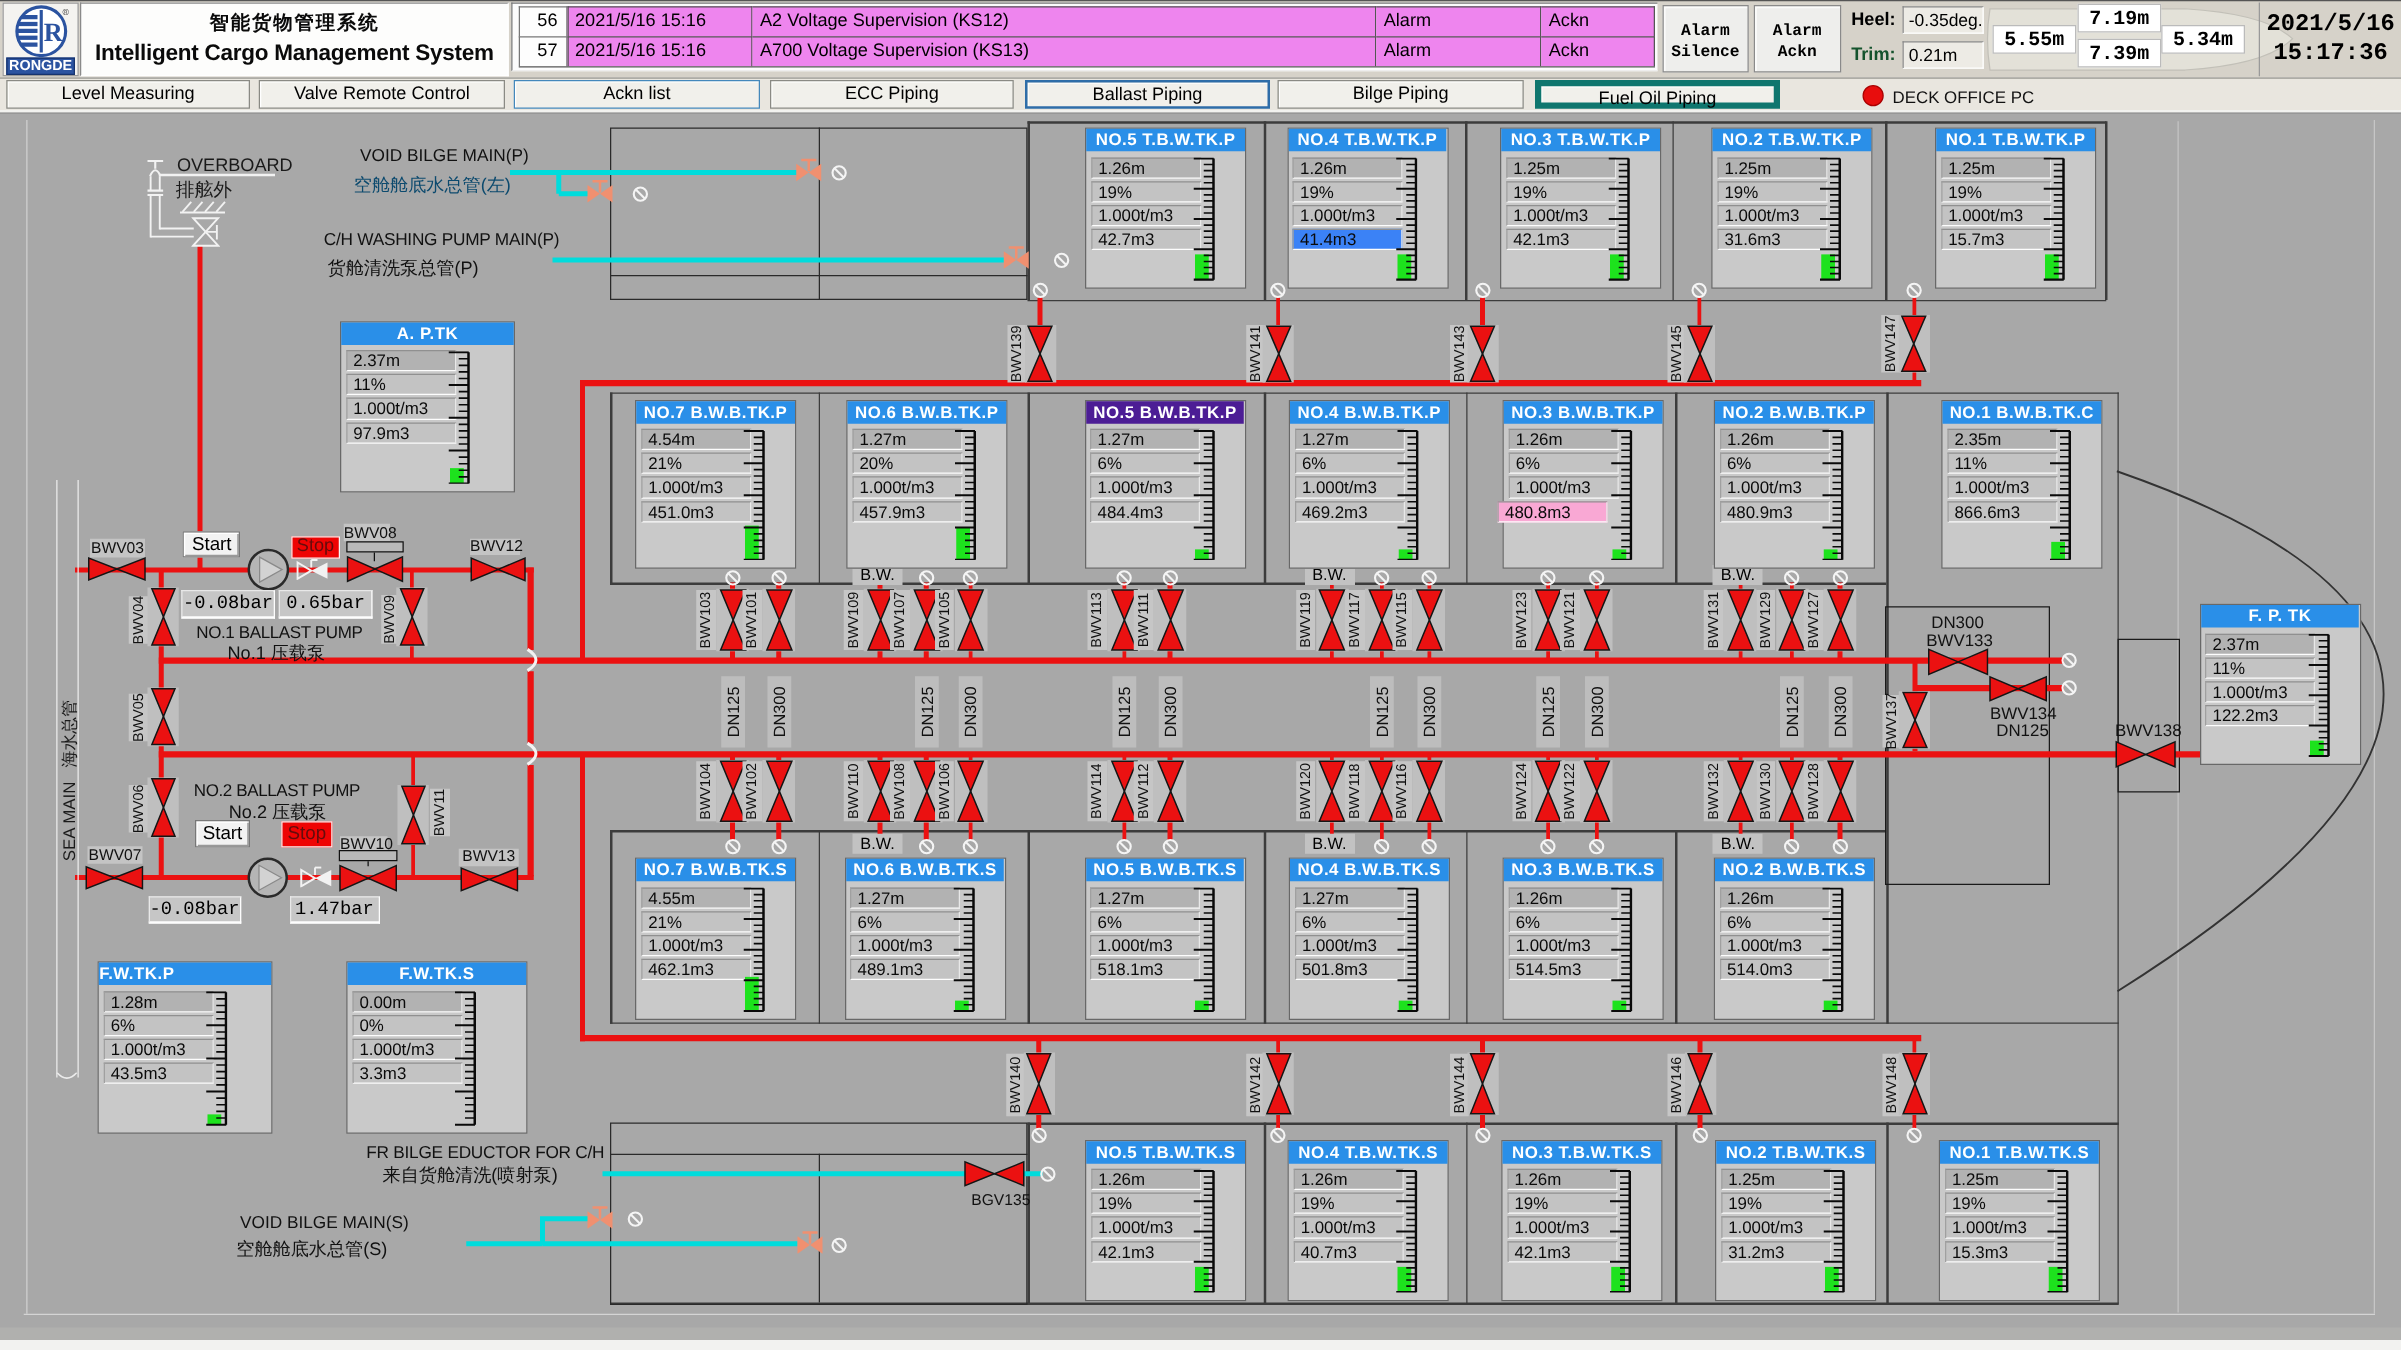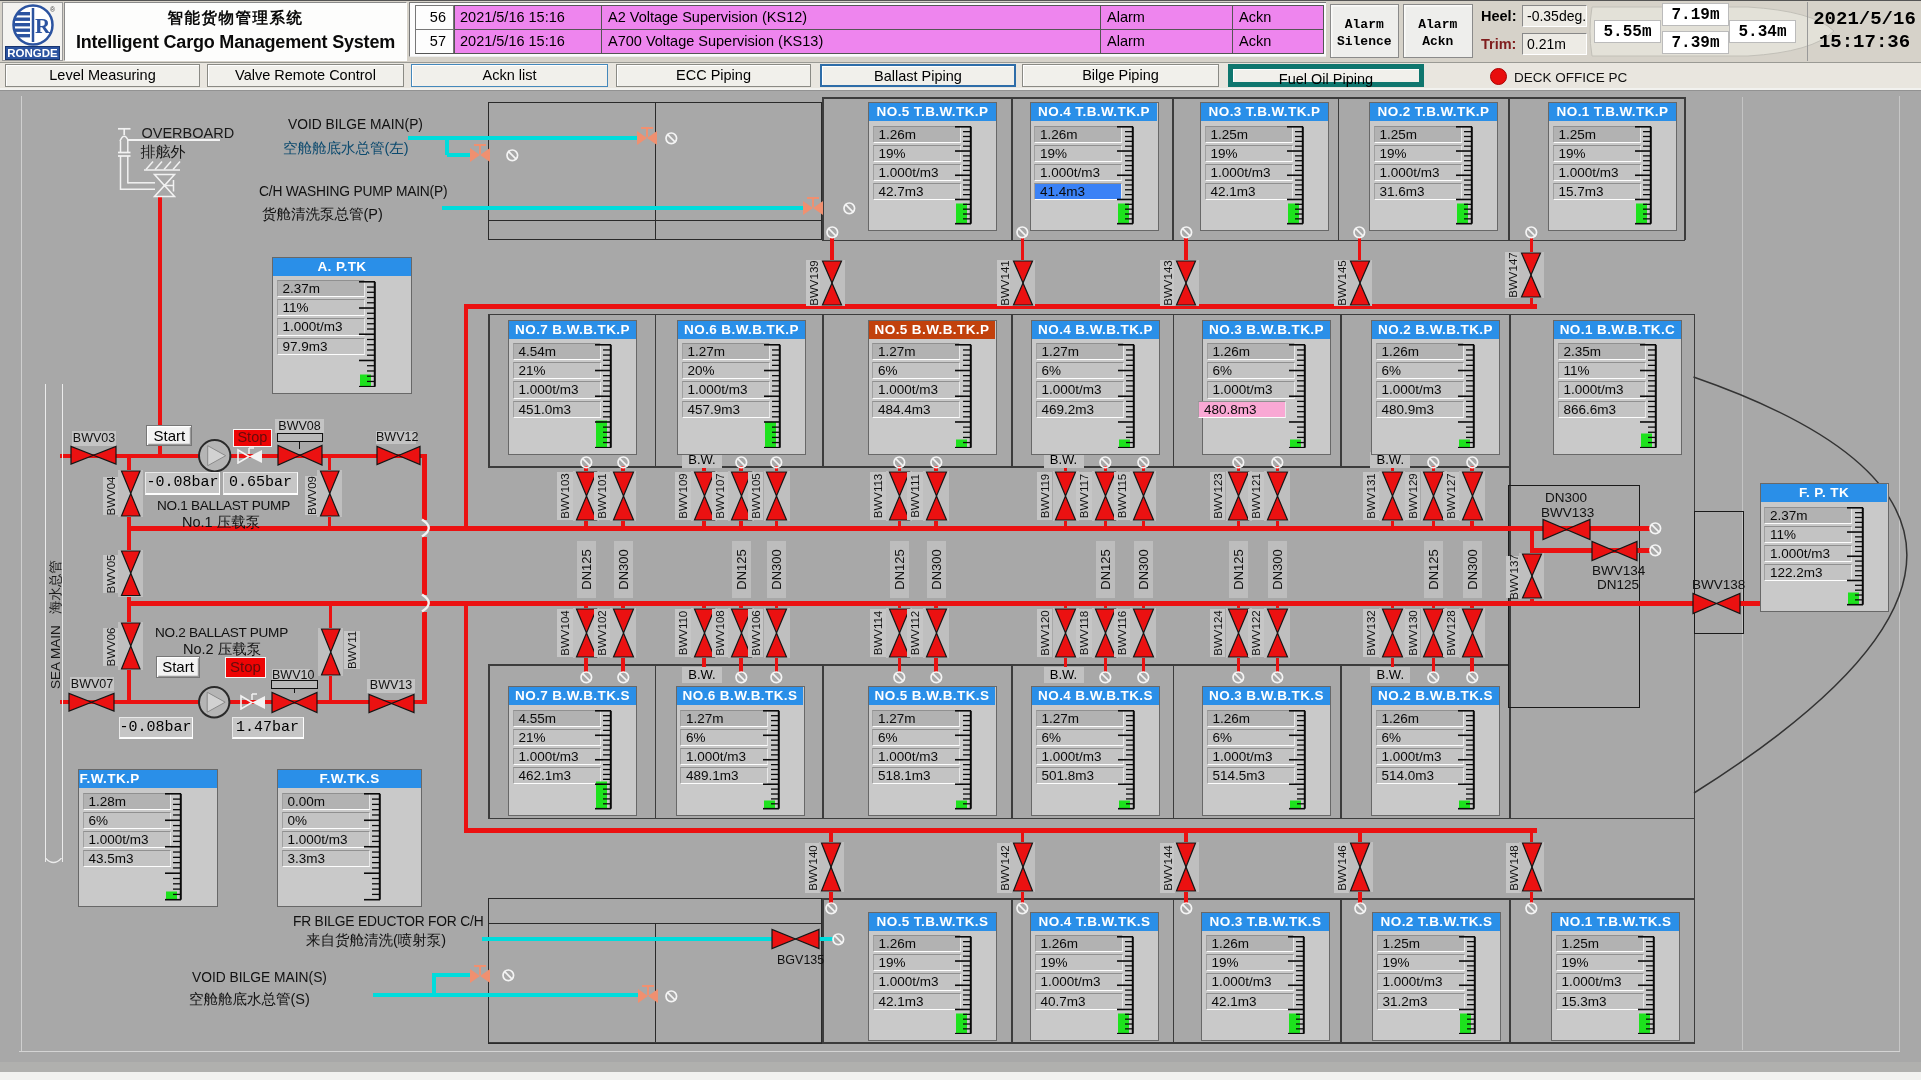--- a/index.html
+++ b/index.html
@@ -28,21 +28,21 @@
 <div style="position:absolute;left:415px;top:28.5px;width:39px;height:24px;background:#fdfdfd;border:1px solid #777;border-bottom:none;font:14.5px 'Liberation Sans',sans-serif;color:#000;text-align:right;padding-right:7px;line-height:23px">57</div>
 <div style="position:absolute;left:454px;top:28.5px;width:148px;height:24px;background:#ee85ee;border:1px solid #555;border-bottom:none;font:14.5px 'Liberation Sans',sans-serif;color:#000;padding-left:5px;line-height:23px">2021/5/16 15:16</div>
 <div style="position:absolute;left:602px;top:28.5px;width:499px;height:24px;background:#ee85ee;border:1px solid #555;border-left:none;border-bottom:none;font:14.5px 'Liberation Sans',sans-serif;color:#000;padding-left:6px;line-height:23px">A700 Voltage Supervision  (KS13)</div>
 <div style="position:absolute;left:1101px;top:28.5px;width:132px;height:24px;background:#ee85ee;border:1px solid #555;border-left:none;border-bottom:none;font:14.5px 'Liberation Sans',sans-serif;color:#000;padding-left:6px;line-height:23px">Alarm</div>
 <div style="position:absolute;left:1233px;top:28.5px;width:91px;height:24px;background:#ee85ee;border:1px solid #555;border-left:none;border-bottom:none;font:14.5px 'Liberation Sans',sans-serif;color:#000;padding-left:6px;line-height:23px">Ackn</div>
 <div style="position:absolute;left:415px;top:52.5px;width:909px;height:1px;background:#555"></div>
 <div style="position:absolute;left:1329.5px;top:4px;width:69.5px;height:53.5px;background:#eeeeec;border:1.4px solid #8a8a8a;box-shadow:inset 1.5px 1.5px 0 #fbfbfa;font:bold 13px 'Liberation Mono',monospace;color:#000;text-align:center;padding-top:11px;line-height:17px">Alarm<br>Silence</div>
 <div style="position:absolute;left:1403px;top:4px;width:69.5px;height:53.5px;background:#eeeeec;border:1.4px solid #8a8a8a;box-shadow:inset 1.5px 1.5px 0 #fbfbfa;font:bold 13px 'Liberation Mono',monospace;color:#000;text-align:center;padding-top:11px;line-height:17px">Alarm<br>Ackn</div>
 <div style="position:absolute;left:1481px;top:7.5px;font:bold 14.5px 'Liberation Sans',sans-serif;color:#000;white-space:nowrap;letter-spacing:0">Heel:</div>
 <div style="position:absolute;left:1522px;top:5px;width:65px;height:21.5px;background:#edebe5;border-top:1px solid #888;border-left:1px solid #888;border-bottom:1px solid #fff;border-right:1px solid #fff;font:14px 'Liberation Sans',sans-serif;color:#000;padding-left:4px;line-height:20px">-0.35deg.</div>
-<div style="position:absolute;left:1481px;top:35.5px;font:bold 14.5px 'Liberation Sans',sans-serif;color:#7f1d1d;white-space:nowrap;letter-spacing:0">Trim:</div>
+<div style="position:absolute;left:1481px;top:35.5px;font:bold 14.5px 'Liberation Sans',sans-serif;color:#14532d;white-space:nowrap;letter-spacing:0">Trim:</div>
 <div style="position:absolute;left:1522px;top:33px;width:65px;height:21.5px;background:#edebe5;border-top:1px solid #888;border-left:1px solid #888;border-bottom:1px solid #fff;border-right:1px solid #fff;font:14px 'Liberation Sans',sans-serif;color:#000;padding-left:4px;line-height:20px">0.21m</div>
 <svg style="position:absolute;left:1588px;top:5px;" width="250" height="53" viewBox="0 0 250 53">
       <path d="M 4,2 L 160,2 Q 225,6 246,26 Q 225,47 160,51 L 4,51 Q 0,26 4,2 Z" fill="#e3e1d8" stroke="#c2c0b8" stroke-width="1"></path>
     </svg>
 <div style="position:absolute;left:1594px;top:20px;width:67px;height:23px;background:#fff;border:1px solid #bbb;font:16px 'Liberation Mono',monospace;font-weight:bold;color:#000;text-align:center;line-height:22px">5.55m</div>
 <div style="position:absolute;left:1662px;top:3px;width:67px;height:23px;background:#fff;border:1px solid #bbb;font:16px 'Liberation Mono',monospace;font-weight:bold;color:#000;text-align:center;line-height:22px">7.19m</div>
 <div style="position:absolute;left:1662px;top:31px;width:67px;height:23px;background:#fff;border:1px solid #bbb;font:16px 'Liberation Mono',monospace;font-weight:bold;color:#000;text-align:center;line-height:22px">7.39m</div>
 <div style="position:absolute;left:1729px;top:20px;width:67px;height:23px;background:#fff;border:1px solid #bbb;font:16px 'Liberation Mono',monospace;font-weight:bold;color:#000;text-align:center;line-height:22px">5.34m</div>
 <div style="position:absolute;left:1806.5px;top:2px;width:1.4px;height:59px;background:#999"></div>
 <div style="position:absolute;left:1808px;top:8px;width:113px;text-align:center;font:bold 19px 'Liberation Mono',monospace;color:#000">2021/5/16</div>
@@ -685,21 +685,21 @@
       <polygon points="25,3 25,16 12,9.5" fill="#f2f2f2"></polygon>
       <line x1="12" y1="1" x2="17" y2="1" stroke="#f2f2f2" stroke-width="1.5"></line>
       <line x1="12" y1="1" x2="12" y2="7" stroke="#f2f2f2" stroke-width="1.5"></line>
     </svg>
 <svg style="position:absolute;left:240px;top:693.3px;" width="26" height="17" viewBox="0 0 26 17">
       <polygon points="1,3 1,16 12,9.5" fill="none" stroke="#f2f2f2" stroke-width="1.6"></polygon>
       <polygon points="25,3 25,16 12,9.5" fill="#f2f2f2"></polygon>
       <line x1="12" y1="1" x2="17" y2="1" stroke="#f2f2f2" stroke-width="1.5"></line>
       <line x1="12" y1="1" x2="12" y2="7" stroke="#f2f2f2" stroke-width="1.5"></line>
     </svg>
-<div style="position:absolute;left:275px;top:419px;width:49px;height:14px;background:#c4c4c4;font:12.5px 'Liberation Sans',sans-serif;color:#111;text-align:center;line-height:14px;white-space:nowrap">BWV08</div>
+<div style="position:absolute;left:275px;top:419px;width:37px;height:14px;background:#c4c4c4;font:12.5px 'Liberation Sans',sans-serif;color:#111;text-align:center;line-height:14px;white-space:nowrap">BWV08</div>
 <div style="position:absolute;left:276.5px;top:433px;width:46.5px;height:8.7px;border:1.3px solid #111;background:#b9b9b9"></div>
 <div style="position:absolute;left:299px;top:441.7px;width:1.4px;height:7px;background:#111"></div>
 <svg style="position:absolute;left:277.0px;top:444.35px;" width="46" height="22.5" viewBox="0 0 46 22.5">
       <polygon points="1,1.5 1,21.0 23.0,11.25" fill="#eb1111" stroke="#151515" stroke-width="1.2"></polygon>
       <polygon points="45,1.5 45,21.0 23.0,11.25" fill="#eb1111" stroke="#151515" stroke-width="1.2"></polygon>
     </svg>
 <div style="position:absolute;left:376px;top:430.8px;width:40px;height:13.5px;background:#c4c4c4;font:12.5px 'Liberation Sans',sans-serif;color:#111;text-align:center;line-height:13.5px;white-space:nowrap">BWV12</div>
 <svg style="position:absolute;left:375.5px;top:445.1px;" width="45" height="21" viewBox="0 0 45 21">
       <polygon points="1,1.5 1,19.5 22.5,10.5" fill="#eb1111" stroke="#151515" stroke-width="1.2"></polygon>
       <polygon points="44,1.5 44,19.5 22.5,10.5" fill="#eb1111" stroke="#151515" stroke-width="1.2"></polygon>
@@ -1199,21 +1199,21 @@
       <line x1="9" y1="67.685" x2="17" y2="67.685" stroke="#0a0a0a" stroke-width="1.3"></line>
       <line x1="9" y1="72.83" x2="17" y2="72.83" stroke="#0a0a0a" stroke-width="1.3"></line>
       <line x1="1" y1="77.975" x2="17" y2="77.975" stroke="#0a0a0a" stroke-width="1.6"></line>
       <line x1="9" y1="83.12" x2="17" y2="83.12" stroke="#0a0a0a" stroke-width="1.3"></line>
       <line x1="9" y1="88.265" x2="17" y2="88.265" stroke="#0a0a0a" stroke-width="1.3"></line>
       <line x1="9" y1="93.41" x2="17" y2="93.41" stroke="#0a0a0a" stroke-width="1.3"></line>
       <line x1="9" y1="98.555" x2="17" y2="98.555" stroke="#0a0a0a" stroke-width="1.3"></line>
       <line x1="1" y1="103.7" x2="17" y2="103.7" stroke="#0a0a0a" stroke-width="1.6"></line>
     </svg>
 <div style="position:absolute;left:867.5px;top:319.5px;width:129px;height:135px;background:#c9c9c9;border:1.4px solid #686868"></div>
-<div style="position:absolute;left:868.9px;top:320.9px;width:126.2px;height:18px;background:#c2410c;font:bold 13.5px 'Liberation Sans',sans-serif;color:#fff;text-align:center;line-height:18px;letter-spacing:0.4px">NO.5 B.W.B.TK.P</div>
+<div style="position:absolute;left:868.9px;top:320.9px;width:126.2px;height:18px;background:#4c1d95;font:bold 13.5px 'Liberation Sans',sans-serif;color:#fff;text-align:center;line-height:18px;letter-spacing:0.4px">NO.5 B.W.B.TK.P</div>
 <div style="position:absolute;left:872.0px;top:343.0px;width:81px;height:15.2px;background:#b2b2b2;border-top:1px solid #909090;border-left:1px solid #a0a0a0;border-bottom:1.4px solid #fdfdfd;border-right:1px solid #e8e8e8;font:13.5px 'Liberation Sans',sans-serif;color:#0a0a0a;line-height:15px;padding-left:5px;box-sizing:content-box;white-space:nowrap">1.27m</div>
 <div style="position:absolute;left:872.0px;top:362.2px;width:81px;height:15.2px;background:#c3c3c3;border-top:1px solid #909090;border-left:1px solid #a0a0a0;border-bottom:1.4px solid #fdfdfd;border-right:1px solid #e8e8e8;font:13.5px 'Liberation Sans',sans-serif;color:#0a0a0a;line-height:15px;padding-left:5px;box-sizing:content-box;white-space:nowrap">6%</div>
 <div style="position:absolute;left:872.0px;top:381.4px;width:81px;height:15.2px;background:#c3c3c3;border-top:1px solid #909090;border-left:1px solid #a0a0a0;border-bottom:1.4px solid #fdfdfd;border-right:1px solid #e8e8e8;font:13.5px 'Liberation Sans',sans-serif;color:#0a0a0a;line-height:15px;padding-left:5px;box-sizing:content-box;white-space:nowrap">1.000t/m3</div>
 <div style="position:absolute;left:872.0px;top:400.6px;width:81px;height:15.2px;background:#c3c3c3;border-top:1px solid #909090;border-left:1px solid #a0a0a0;border-bottom:1.4px solid #fdfdfd;border-right:1px solid #e8e8e8;font:13.5px 'Liberation Sans',sans-serif;color:#0a0a0a;line-height:15px;padding-left:5px;box-sizing:content-box;white-space:nowrap">484.4m3</div>
 <svg style="position:absolute;left:953.5px;top:343.5px;" width="18" height="104.5" viewBox="0 0 18 104.5">
       <rect x="2" y="95.5" width="11" height="8" fill="#1de21d"></rect>
       <line x1="16.8" y1="0.8" x2="16.8" y2="103.7" stroke="#0a0a0a" stroke-width="2"></line>
       <line x1="1" y1="0.8" x2="17" y2="0.8" stroke="#0a0a0a" stroke-width="1.6"></line>
       <line x1="9" y1="5.945" x2="17" y2="5.945" stroke="#0a0a0a" stroke-width="1.3"></line>
       <line x1="9" y1="11.090000000000002" x2="17" y2="11.090000000000002" stroke="#0a0a0a" stroke-width="1.3"></line>

